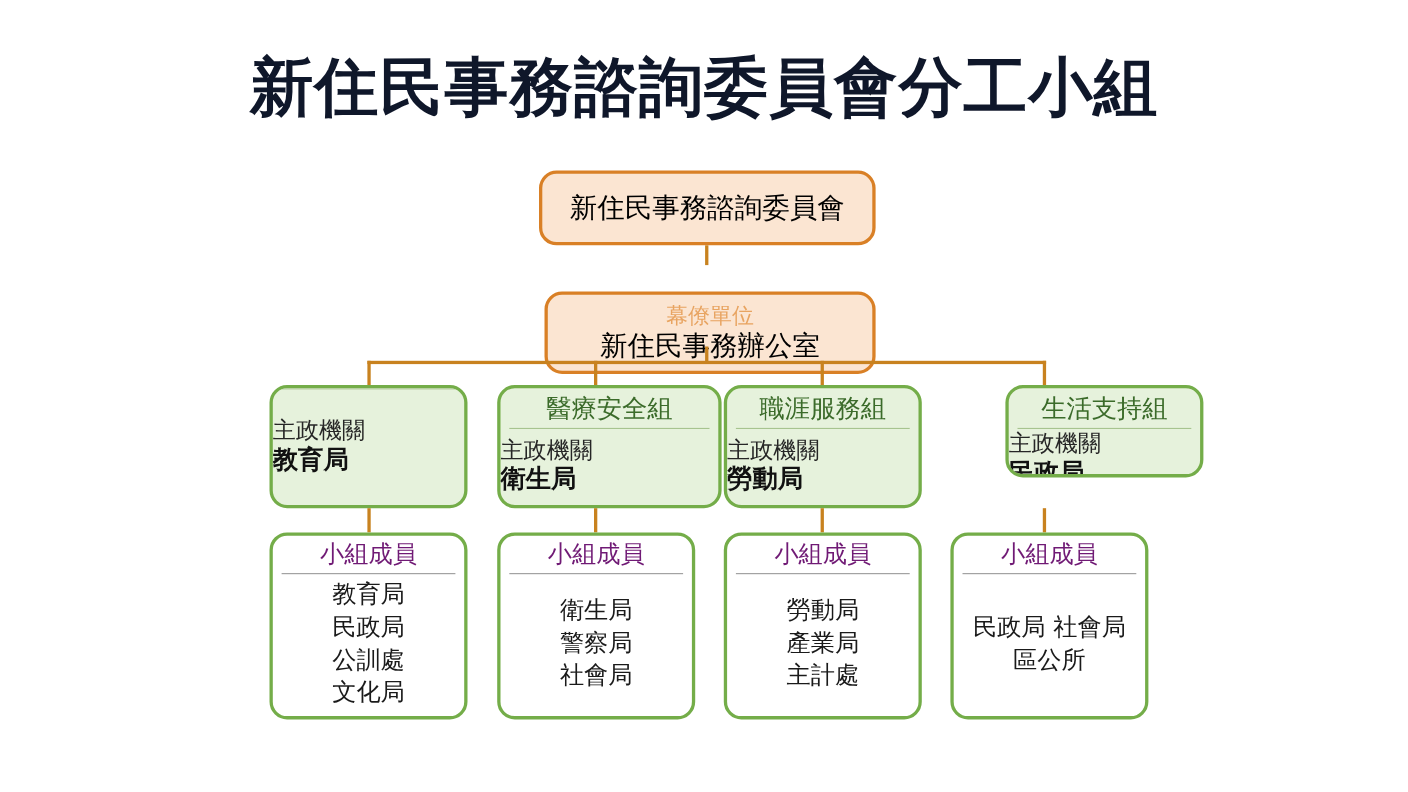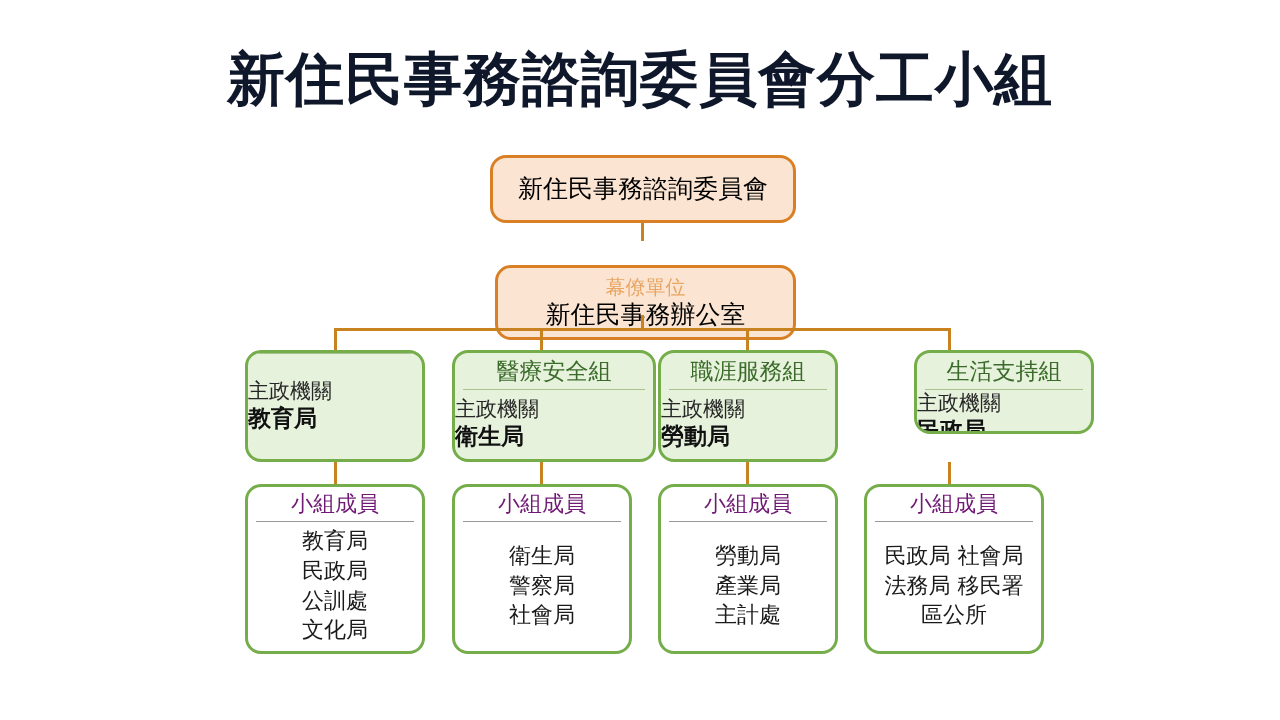--- a/index.html
+++ b/index.html
@@ -260,18 +260,17 @@
       <div class="role-label">主政機關</div>
       <div class="role-agency">民政局</div>
     </div>
   </div>
   <div class="conn conn-v" style="left:948px; top:462px; height:22px;"></div>
   <div class="node node-member" style="left:864px; top:484px; width:180px; height:170px;">
     <div class="member-head">小組成員</div>
     <div class="member-divider"></div>
     <div class="member-body">
       <div class="member-row">民政局 社會局</div>
-      <div class="member-row">法務局 移民署</div>
       <div class="member-row">區公所</div>
     </div>
   </div>
 
 </div>
 
 </body></html>

